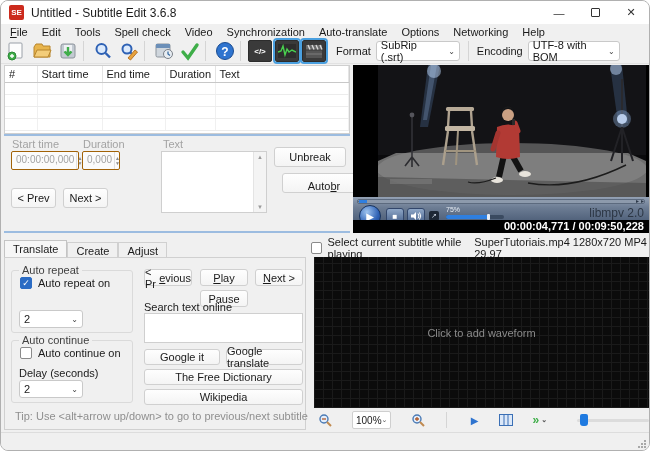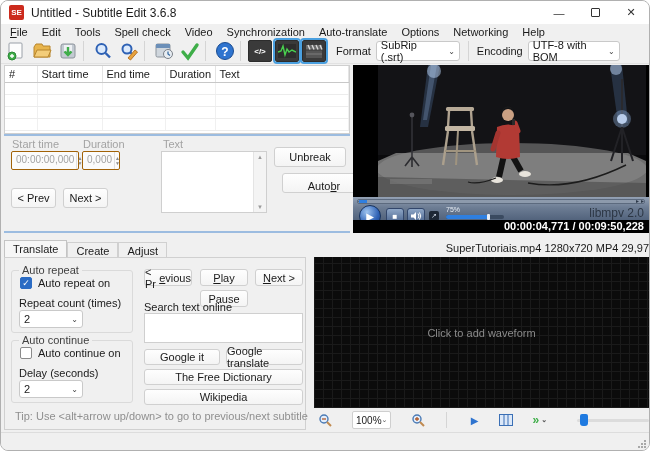--- a/index.html
+++ b/index.html
@@ -408,21 +408,20 @@
 
   <div class="tabpanel">
     <div class="groupbox" style="left:6px;top:12px;width:122px;height:63px;">
       <span class="gl">Auto repeat</span>
       <div class="cbrow" style="left:8px;top:6px;">
         <span class="cb checked">
             <span>✓</span>
           </span>
         <span class="cblabel">Auto repeat on</span>
       </div>
-      <span class="plabel" style="left:7px;top:26px;">Repeat count (times)</span>
       <div class="combo" style="position:absolute;left:7px;top:39px;width:64px;height:18px;">
         <span>2</span>
         <span class="chev">⌄</span>
       </div>
     </div>
     <div class="groupbox" style="left:6px;top:82px;width:122px;height:63px;">
       <span class="gl">Auto continue</span>
       <div class="cbrow" style="left:8px;top:6px;">
         <span class="cb"></span>
         <span class="cblabel">Auto continue on</span>
@@ -444,20 +443,24 @@
 
     <div class="btn" style="position:absolute;left:139px;top:91px;width:76px;height:16px;">Google it</div>
     <div class="btn" style="position:absolute;left:221px;top:91px;width:77px;height:16px;">Google translate</div>
     <div class="btn" style="position:absolute;left:139px;top:111px;width:159px;height:16px;">The Free Dictionary</div>
     <div class="btn" style="position:absolute;left:139px;top:131px;width:159px;height:16px;">Wikipedia</div>
 
     <span class="tip">Tip: Use &lt;alt+arrow up/down&gt; to go to previous/next subtitle</span>
   </div>
 
   <div class="waveheader">
+    <div class="cbrow" style="position:static;">
+      <span class="cb"></span>
+      <span class="cblabel">Select current subtitle while playing</span>
+    </div>
     <span class="mediainfo">SuperTutoriais.mp4 1280x720 MP4 29,97</span>
   </div>
 
   <div class="waveform">
     <span class="waveplaceholder">Click to add waveform</span>
   </div>
 
   <div class="wavetoolbar">
     <div class="wicon">
       <svg width="15" height="15" viewBox="0 0 15 15">

